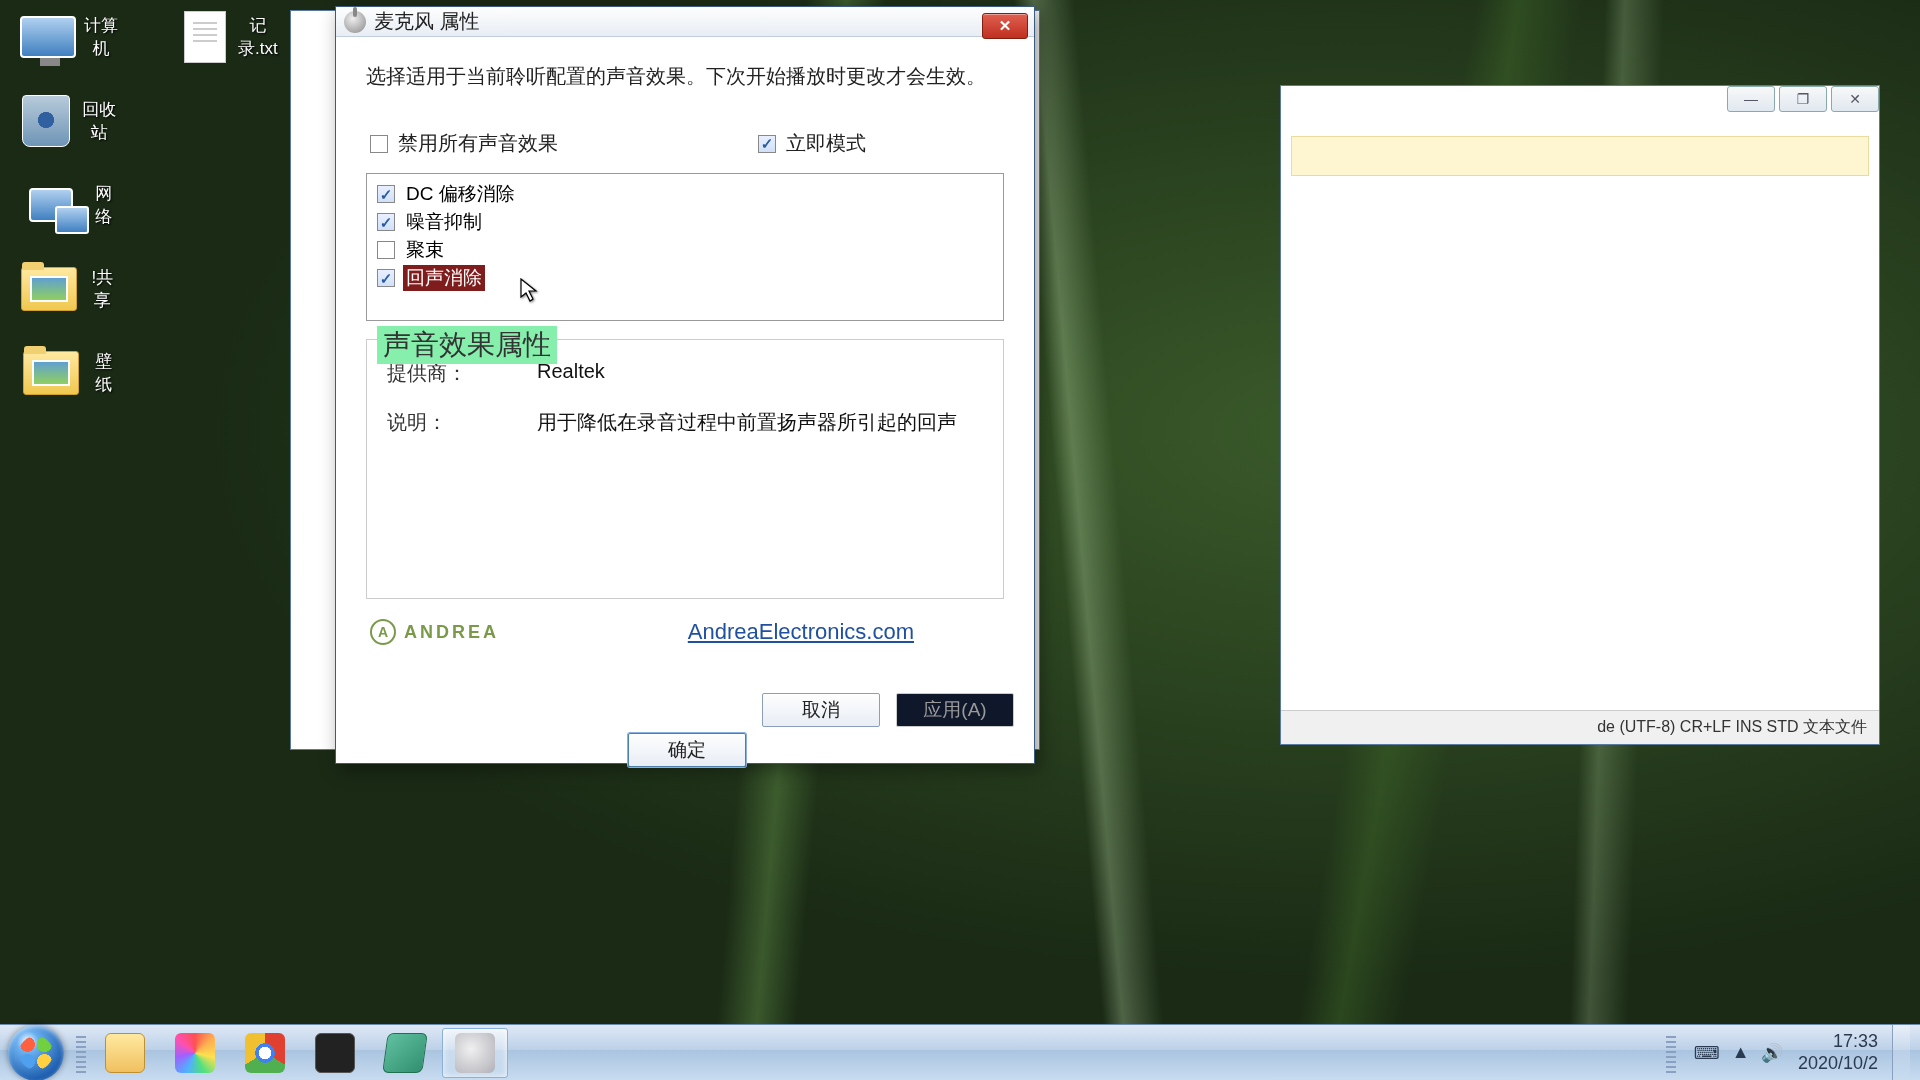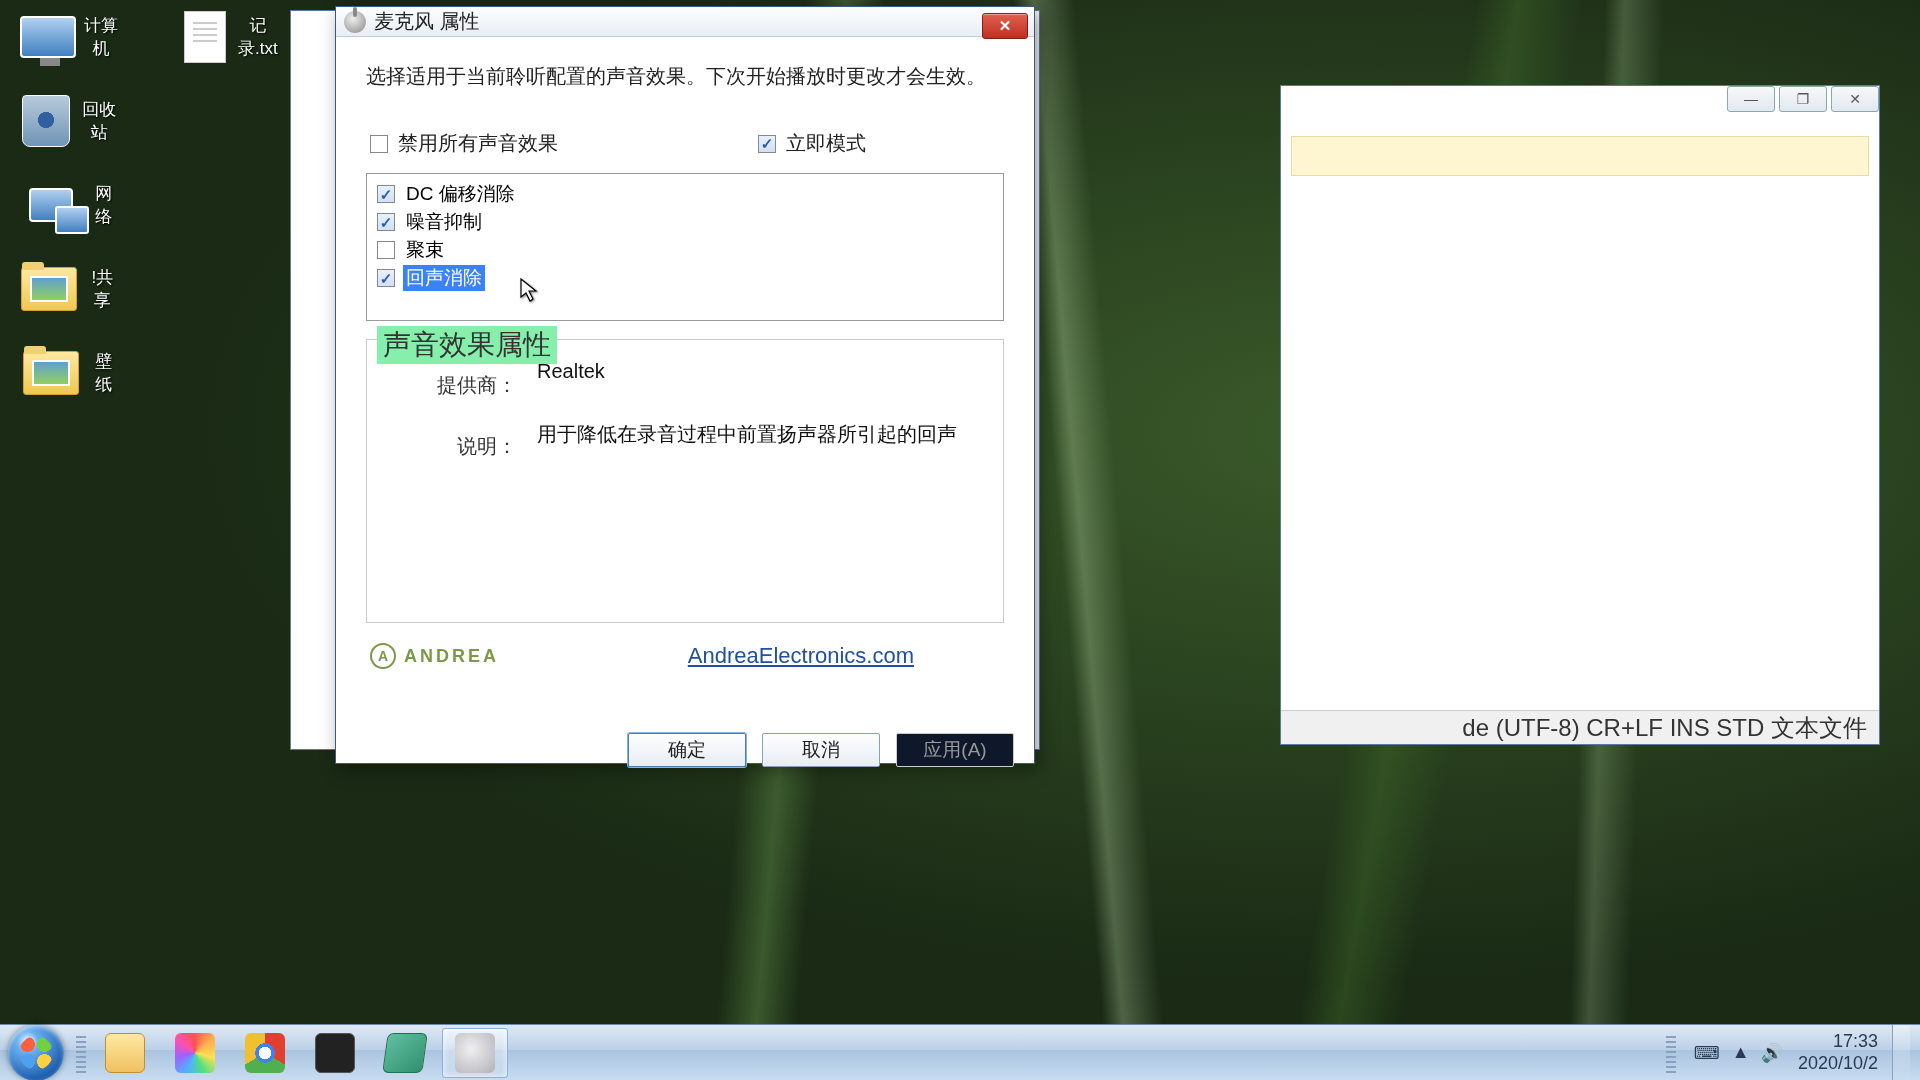--- a/index.html
+++ b/index.html
@@ -37,21 +37,21 @@
 .ic-recycle::before { content:""; position:absolute; top:4px; left:6px; right:6px; bottom:6px; background:radial-gradient(circle,#3060a0 30%,transparent 31%); }
 .ic-folder { width:56px; height:44px; background:linear-gradient(#ffe9a0,#f0c850); border-radius:3px; border:1px solid #d0a030; position:relative; }
 .ic-folder::before { content:""; position:absolute; top:-6px; left:0; width:22px; height:8px; background:#f0d070; border-radius:3px 3px 0 0; }
 .ic-folder.pic::after { content:""; position:absolute; inset:8px; background:linear-gradient(#60a0d0,#90d060); border:2px solid #fff; }
 
 
 .bgwin1 { position:absolute; left:290px; top:10px; width:750px; height:740px; background:#fff; border:1px solid #5a7aa0; }
 .bgwin2 { position:absolute; right:40px; top:85px; width:600px; height:660px; background:#fff; border:1px solid #5a7aa0; }
 .bgwin2 .wc { position:absolute; top:0; right:0; display:flex; }
 .bgwin2 .wcb { width:48px; height:26px; border:1px solid #8aa; background:linear-gradient(#f8f8f8,#e0e8f0); display:flex; align-items:center; justify-content:center; color:#556; font-size:14px; border-radius:3px; margin-left:4px; }
-.bgwin2 .statusbar { position:absolute; bottom:0; left:0; right:0; height:34px; background:#f0f0f0; border-top:1px solid #ccc; display:flex; align-items:center; justify-content:flex-end; padding:0 12px; font-size:24px; color:#333; }
+.bgwin2 .statusbar { position:absolute; bottom:0; left:0; right:0; height:34px; background:#f0f0f0; border-top:1px solid #ccc; display:flex; align-items:center; justify-content:flex-end; padding:0 12px; font-size:16px; color:#333; }
 .bgwin2 .ybar { position:absolute; top:50px; left:10px; right:10px; height:40px; background:#fdf6d0; border:1px solid #e8dca0; }
 
 
 .dialog {
   position:absolute; left:335px; top:6px; width:700px; height:758px;
   background:#fff; border:1px solid #3a5a80;
   box-shadow: 5px 5px 18px rgba(0,0,0,.4);
 }
 .titlebar { height:30px; background:linear-gradient(#fdfdfd,#e8eef5); border-bottom:1px solid #c0cde0; display:flex; align-items:center; padding:0 8px; position:relative; }
 .titlebar .ticon { width:22px; height:22px; margin-right:8px; background:radial-gradient(circle at 40% 35%,#eee,#888); border-radius:50%; position:relative; }
@@ -68,36 +68,36 @@
 
 .toprow { display:flex; gap:200px; margin-bottom:14px; padding-left:4px; }
 .cb-line { display:flex; align-items:center; gap:10px; font-size:20px; color:#222; }
 .cb { width:18px; height:18px; border:1px solid #888; background:#fff; display:inline-flex; align-items:center; justify-content:center; }
 .cb.checked { background:linear-gradient(#e8f0ff,#d0e0f8); }
 .cb.checked::after { content:"✓"; font-size:15px; color:#2a5aa0; font-weight:bold; line-height:1; }
 
 .effect-list { border:1px solid #999; padding:6px 8px 28px 8px; margin-bottom:18px;margin-top:16px; }
 .effect-item { display:flex; align-items:center; gap:8px; font-size:19px; padding:1px 2px; }
 .effect-item .etxt { padding:0 3px; }
-.effect-item.selected .etxt { background:#3b82f6; color:#fff; }
+.effect-item.selected .etxt { background:#7f1d1d; color:#fff; }
 
 .groupbox { border:1px solid #ccc; padding:20px 20px 140px 20px; position:relative; margin-bottom:20px; }
 .groupbox .gtitle { position:absolute; top:-14px; left:10px; background:#86efac; padding:0 6px; font-size:28px; color:#333;font-family:Liberation Serif, serif; }
 .kv { display:flex; margin-bottom:22px; font-size:20px; }
-.kv .k { width:150px; text-align:right; color:#333; padding-right:20px;margin-top:12px; }
+.kv .k { width:150px; color:#333; padding-right:20px; }
 .kv .v { color:#111; }
 
 .logo-row { display:flex; align-items:center; justify-content:space-between; padding:0 10px 0 4px; }
 .andrea-logo { display:flex; align-items:center; gap:8px; color:#7a9a4a; font-size:18px; letter-spacing:3px; font-weight:600; }
 .andrea-logo .ac { width:26px; height:26px; border:2px solid #7a9a4a; border-radius:50%; display:flex; align-items:center; justify-content:center; font-size:14px; letter-spacing:0; }
 .site-link { color:#2050a0; font-size:22px; text-decoration:underline; cursor:pointer; margin-right:80px; }
 
 .dlg-buttons { position:absolute; bottom:-4px; right:20px; display:flex; gap:16px; }
 .dbtn { width:118px; height:34px; border:1px solid #8aa0b8; background:linear-gradient(#fefefe,#e8eef5); font-size:19px; color:#222; display:flex; align-items:center; justify-content:center; border-radius:2px; cursor:pointer; }
-.dbtn.default { border:1px solid #4a80b0; box-shadow:0 0 0 1px #8ab0e0; }
+.dbtn.default { border:1px solid #4a80b0; box-shadow:0 0 0 1px #8ab0e0;margin-top:40px; }
 .dbtn.disabled { color:#9a9a9a; border-color:#ccc; background:#0f172a; cursor:default; }
 
 
 .cursor { position:absolute; left:520px; top:278px; width:20px; height:26px; pointer-events:none; z-index:999; }
 .cursor svg { filter: drop-shadow(1px 1px 1px rgba(0,0,0,.5)); }
 
 
 .taskbar { position:absolute; left:0; right:0; bottom:0; height:56px; background:linear-gradient(#dfe9f5,#bcd0e8 45%,#aac4e0 46%,#c8dcf0); border-top:1px solid #6a8ab0; display:flex; align-items:center; }
 .start-orb { width:56px; height:56px; margin:0 8px; border-radius:50%; background:radial-gradient(circle at 35% 30%, #fff 0%, #6ab0f0 20%, #2060b0 70%); position:relative; display:flex; align-items:center; justify-content:center; box-shadow:0 0 6px rgba(0,0,0,.4), inset 0 2px 4px rgba(255,255,255,.6); }
 .start-orb::before { content:""; width:34px; height:34px; background:

